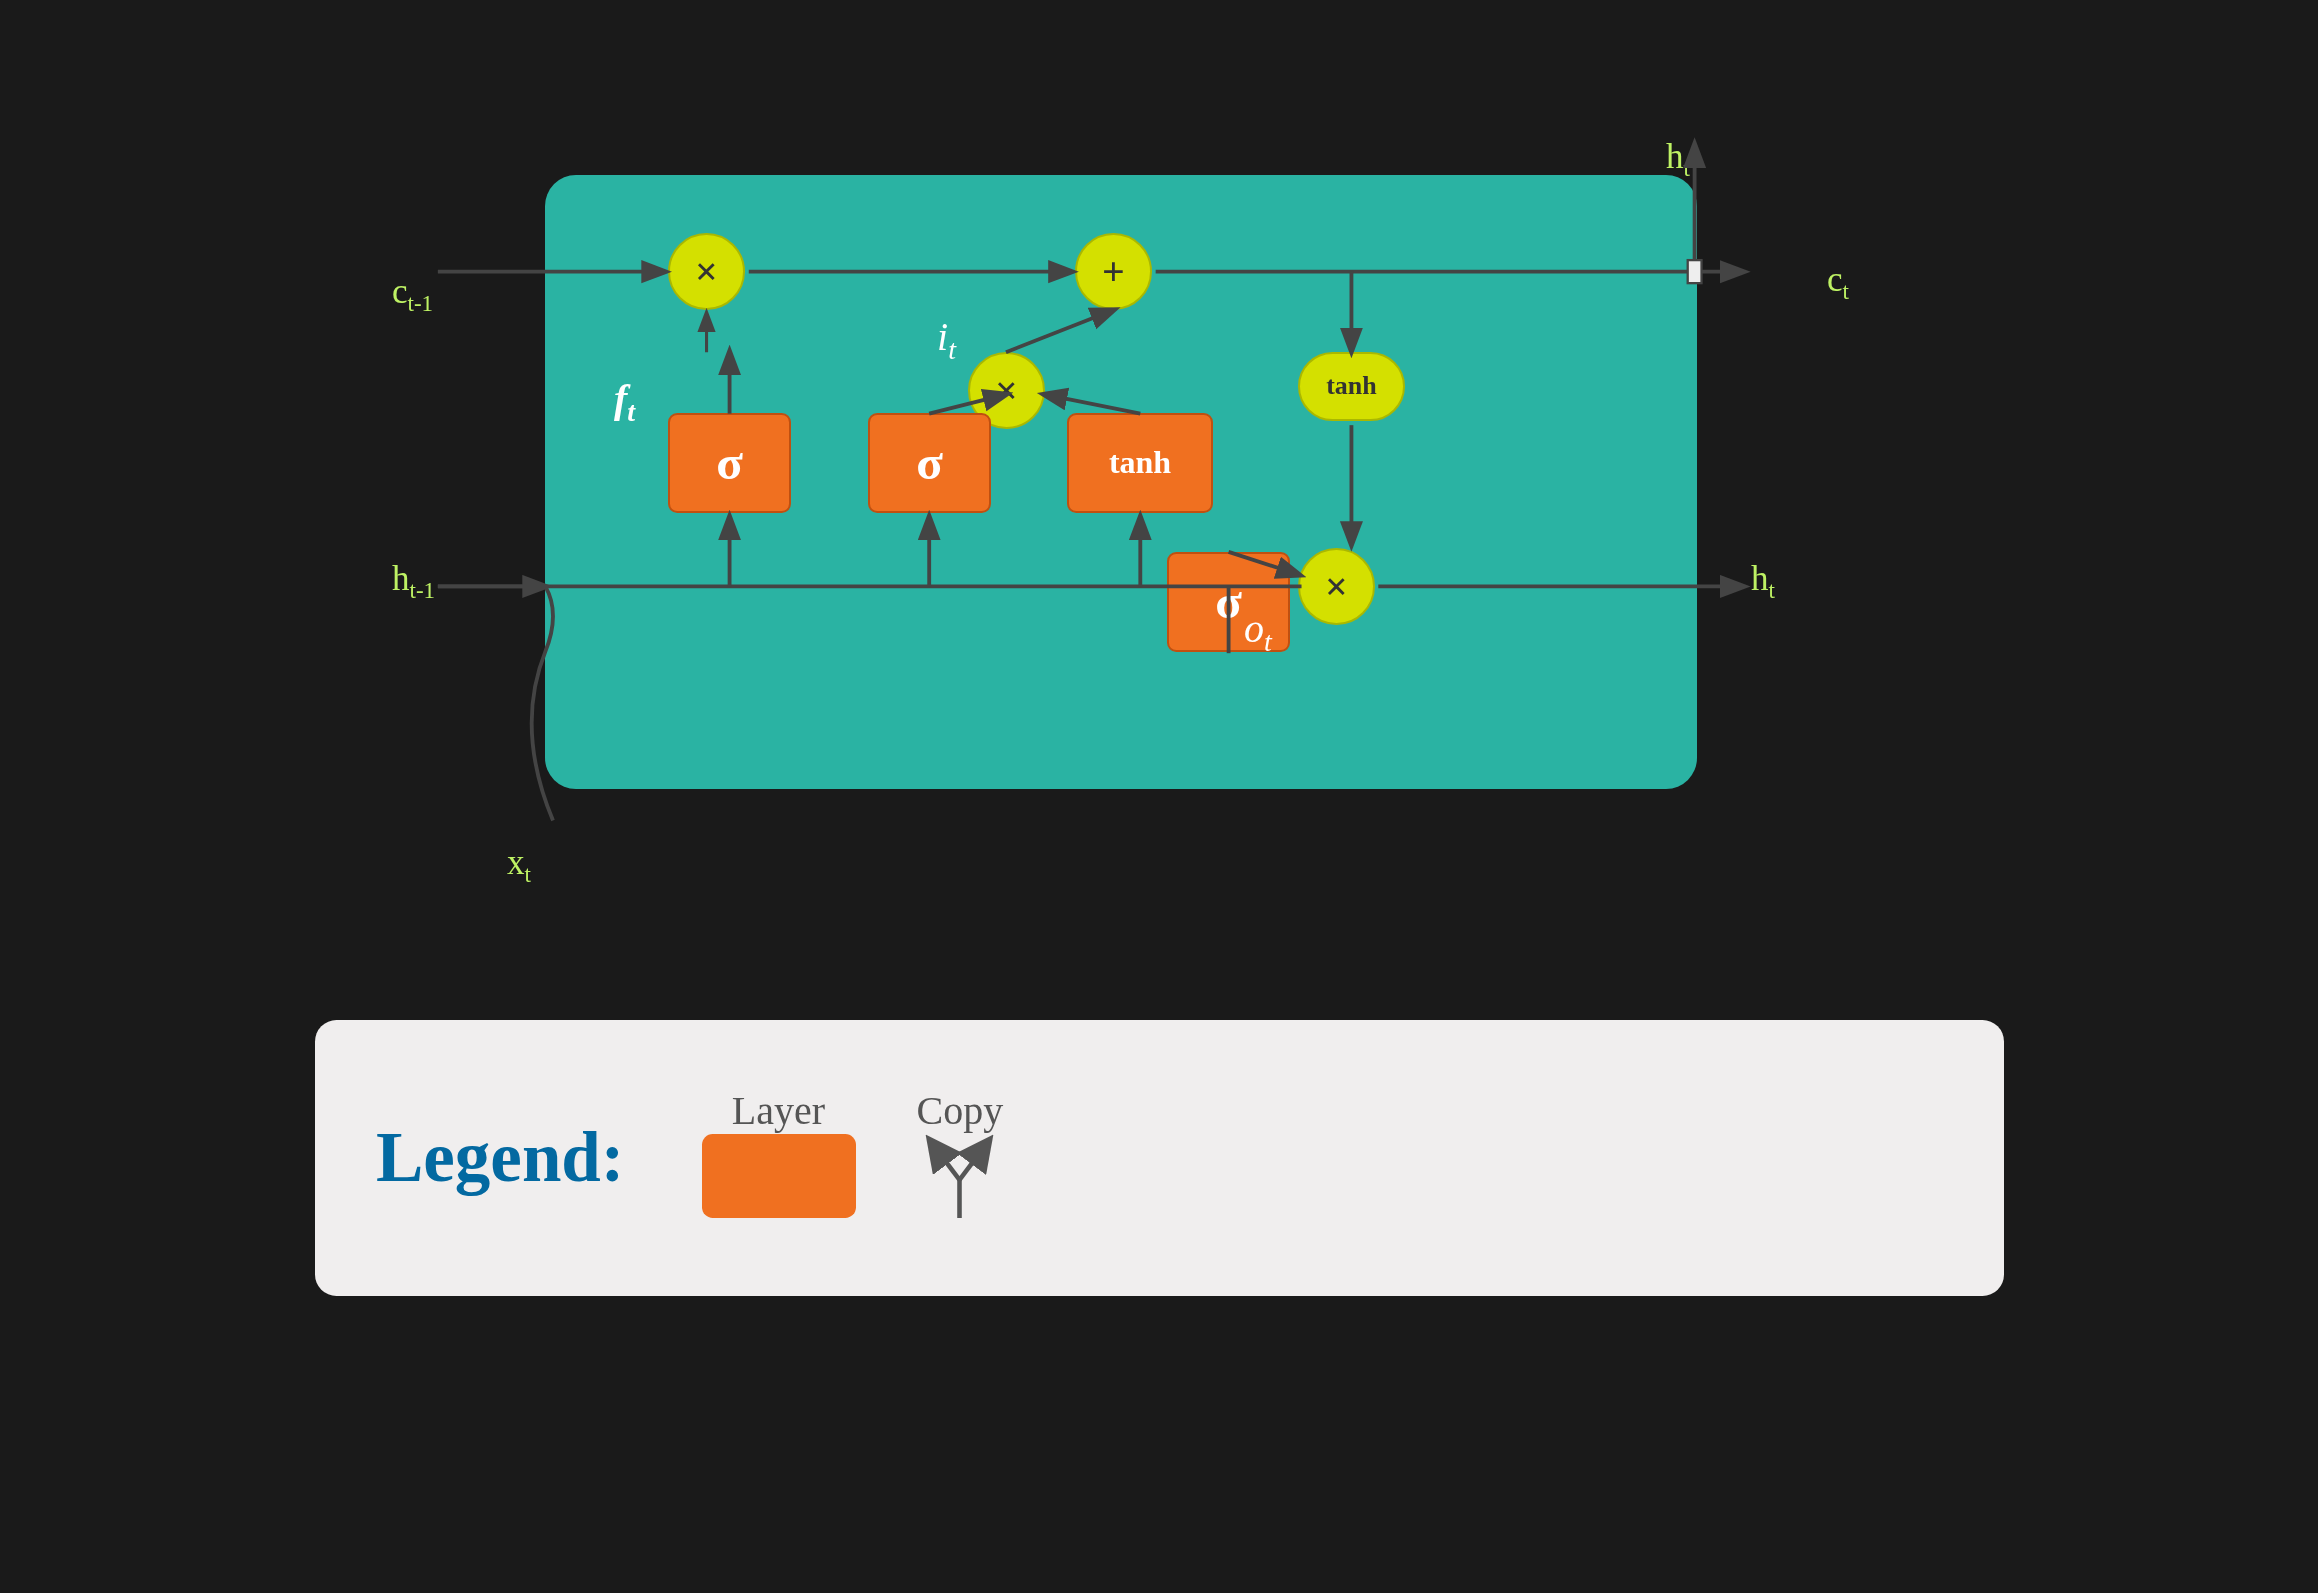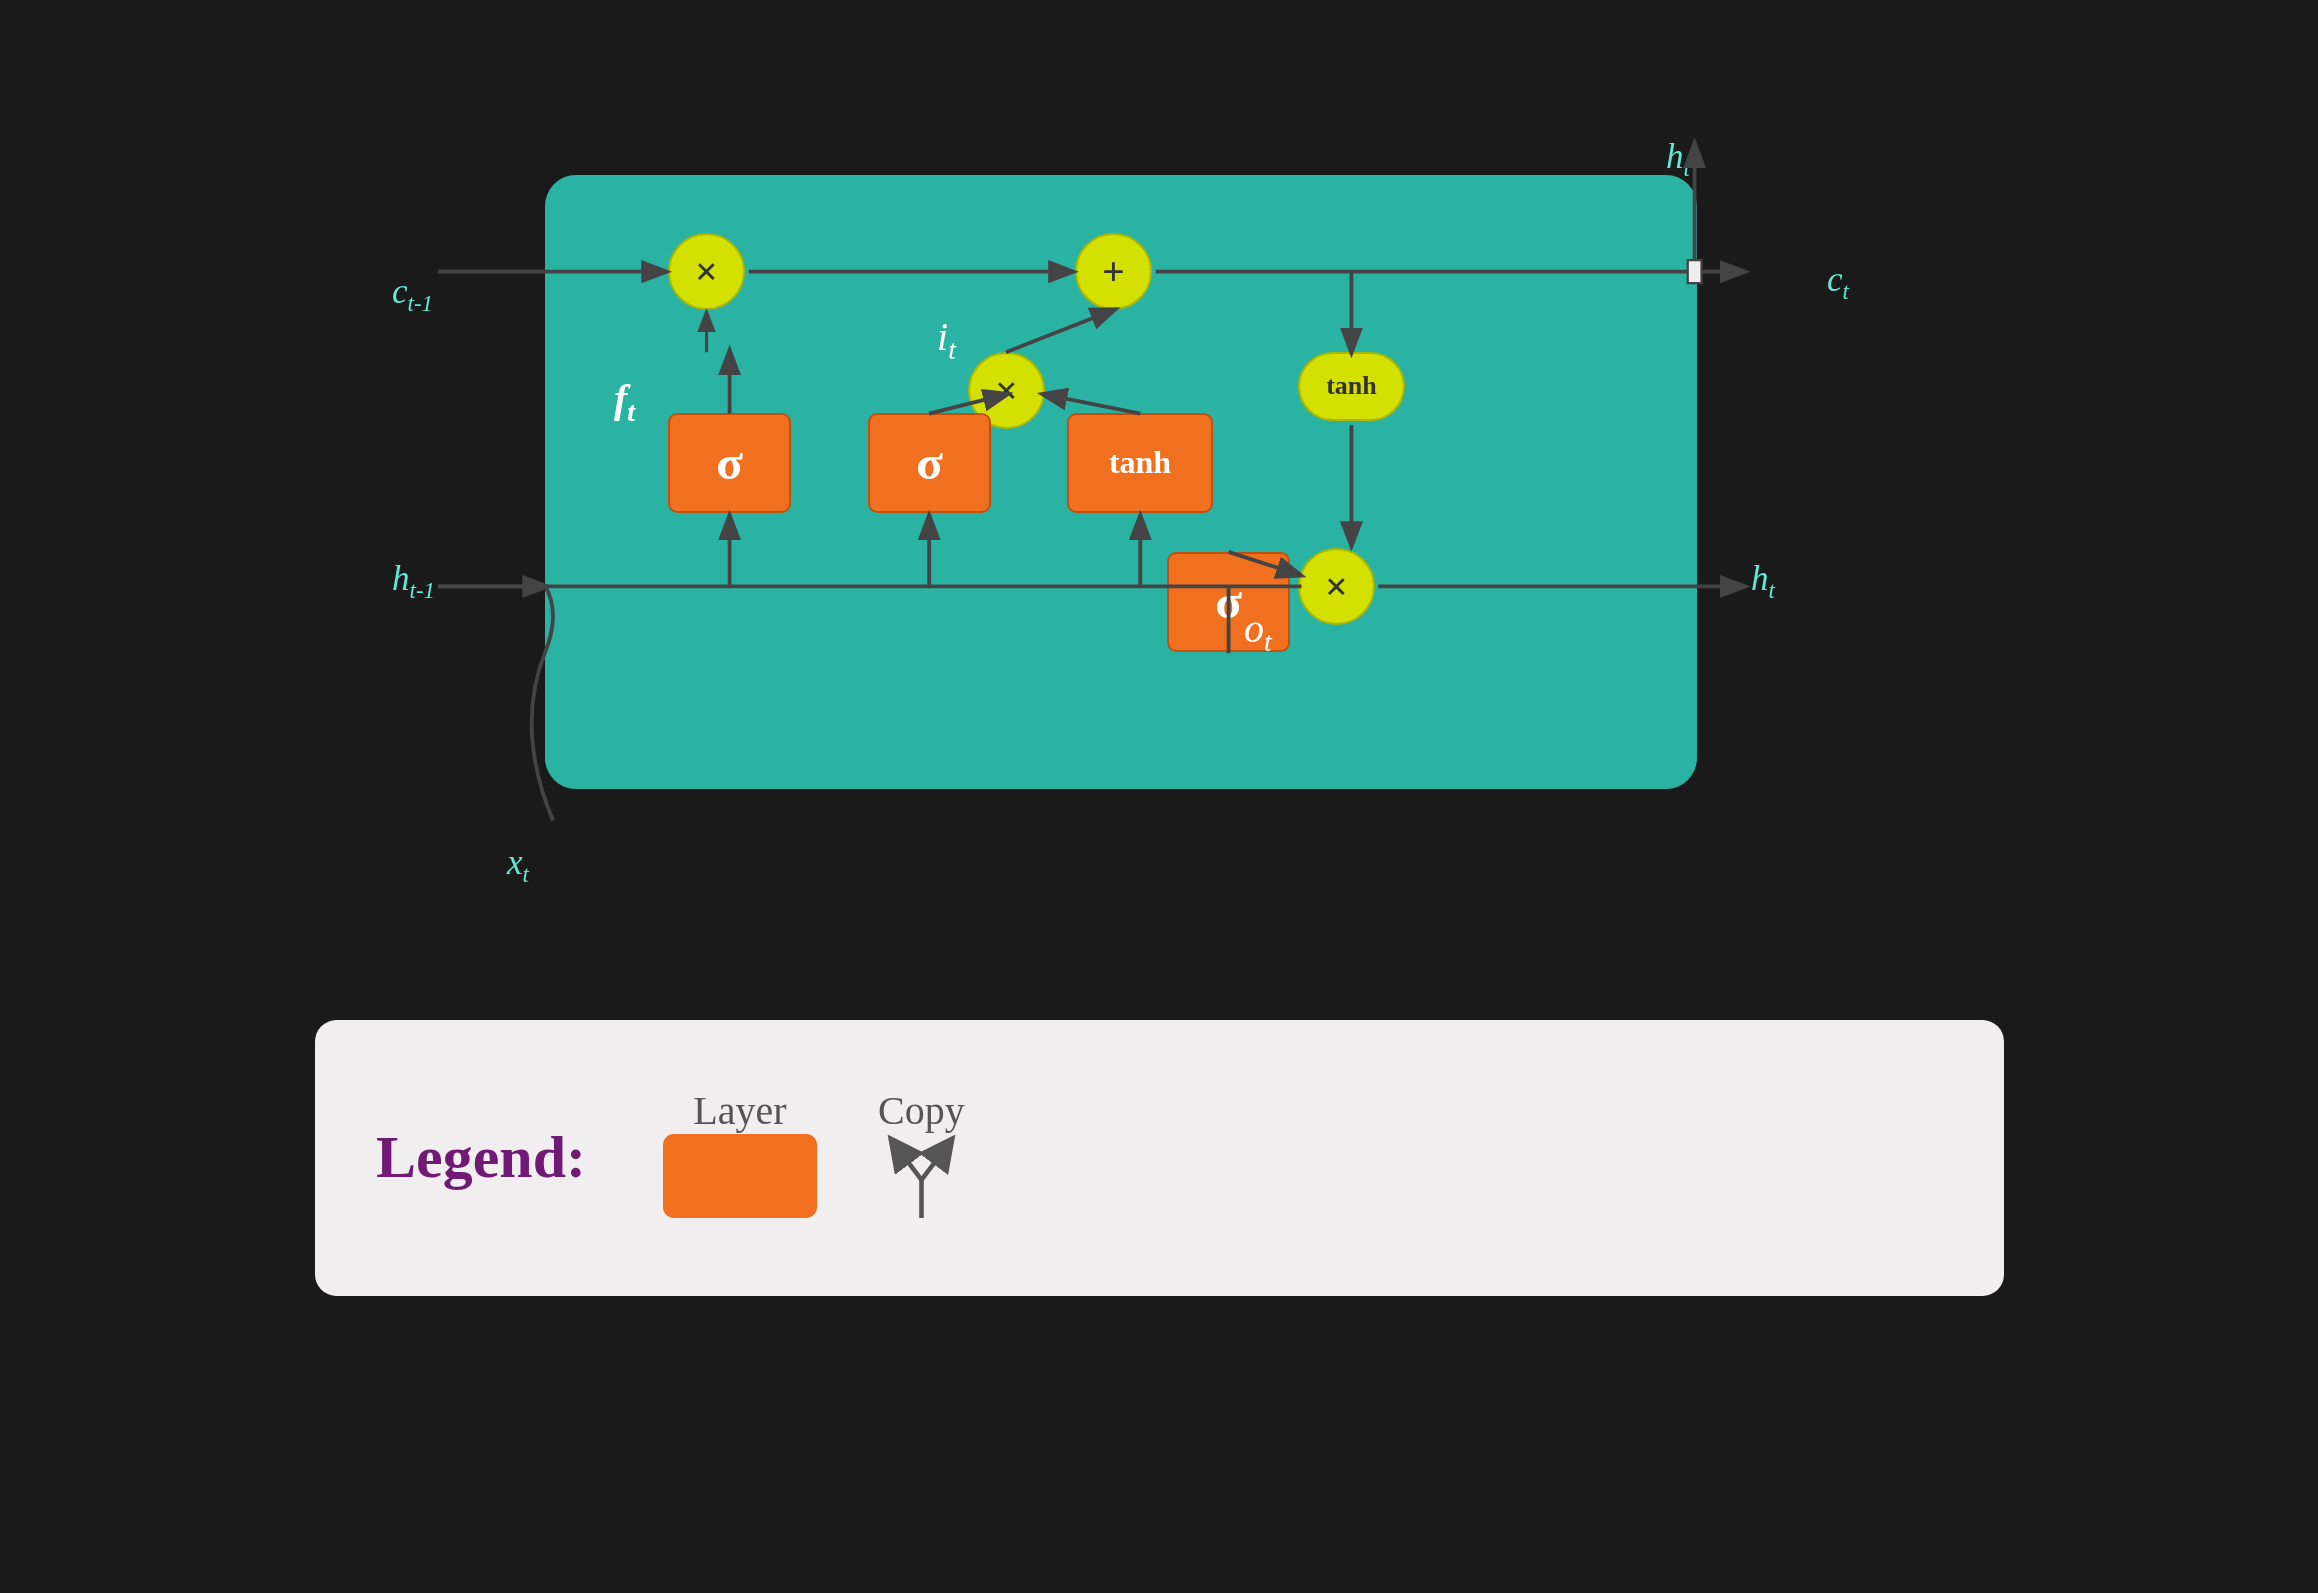--- a/index.html
+++ b/index.html
@@ -140,22 +140,21 @@
       color: #fff;
     }
     .label-ft { left: 299px; top: 261px; font-weight: bold; }
     .label-it { left: 622px; top: 199px; }
     .label-ot { left: 929px; top: 491px; }
 
     
     .axis-label {
       position: absolute;
       font-size: 35px;
-      color: #5eead4;
-      font-style: italic;
+      color: #bef264;
     }
     .label-ct-1 { left: 77px; top: 146px; margin-top: 12px; }
     .label-ht-1 { left: 77px; top: 445px; }
     .label-xt   { left: 192px; top: 729px; }
     .label-ct   { left: 1512px; top: 146px; }
     .label-ht-out { left: 1436px; top: 445px; }
     .label-ht-top { left: 1351px; top: 23px; }
 
     
     .arrows-svg {
@@ -171,23 +170,23 @@
       background: #f0eeee;
       border-radius: 21.5px;
       width: 1689px;
       height: 276px;
       display: flex;
       align-items: center;
       padding: 0 61px;
       gap: 0;
     }
     .legend-title {
-      font-size: 60px;
+      font-size: 71px;
       font-weight: bold;
-      color: #701a75;
+      color: #0369a1;
       margin-right: 77px;
       white-space: nowrap;
     }
     .legend-items {
       display: flex;
       align-items: flex-start;
       gap: 61px;
       flex: 1;
     }
     .legend-item {

